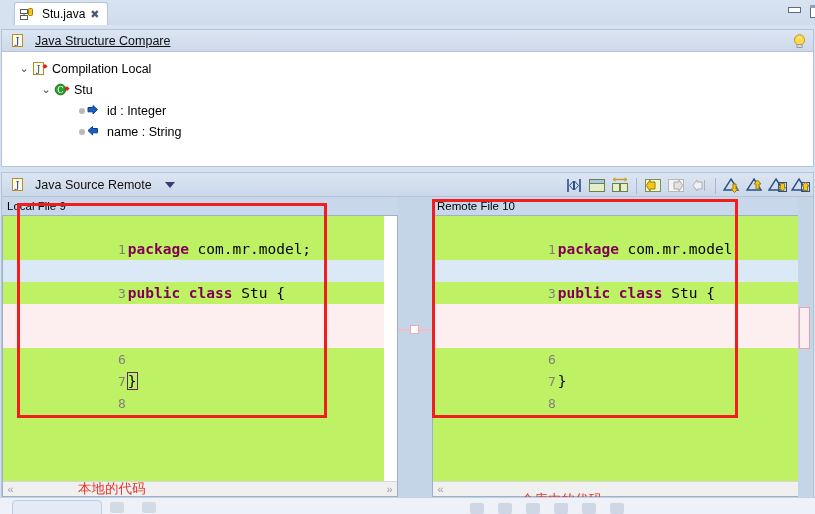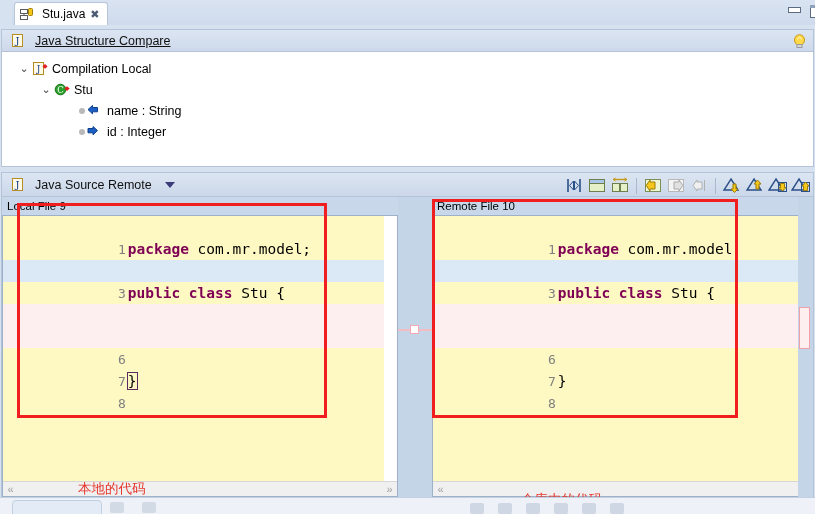--- a/index.html
+++ b/index.html
@@ -124,21 +124,21 @@
   }
   .pane-body {
     position: absolute; left: 0; top: 18px; bottom: 0; width: 100%;
     background: #ffffff;
     border: 1px solid #9db1c8;
     overflow: hidden;
   }
   .code-area {
     position: absolute; left: 0; top: 0; right: 13px; bottom: 15px;
     overflow: hidden;
-    background: #fef9c3;
+    background: #bef264;
   }
   .code-line {
     position: relative; height: 22px; line-height: 22px;
     font-family: "DejaVu Sans Mono", monospace; font-size: 14.5px;
     white-space: pre;
   }
   .code-line.hl-blue  { background: #dbe8f6; }
   .code-line.hl-pink  { background: #fdeef0; }
   .ln {
     display: inline-block; width: 18px; text-align: right;
@@ -300,34 +300,34 @@
           <path d="M13 4.3 L15.7 6.6 L13 8.9 L10.3 6.6 Z" fill="#e02020"></path>
         </svg>
       </span>
       <span>Stu</span>
     </div>
 
     <div class="tree-row" style="padding-left:76px;">
       <span class="tree-ico" style="width:26px;">
         <svg width="26" height="16" viewBox="0 0 26 16">
           <circle cx="4" cy="8" r="3" fill="#b9b9b9"></circle>
-          <path d="M19.5 4.5 L14.5 4.5 L14.5 2.5 L10 6.6 L14.5 10.8 L14.5 8.8 L19.5 8.8 Z" fill="#1b5fc4" stroke="#0f3f8c"></path>
-        </svg>
-      </span>
-      <span>name : String</span>
+          <path d="M10 4.5 L15 4.5 L15 2.5 L19.5 6.6 L15 10.8 L15 8.8 L10 8.8 Z" fill="#1b5fc4" stroke="#0f3f8c"></path>
+        </svg>
+      </span>
+      <span>id : Integer</span>
     </div>
 
     <div class="tree-row" style="padding-left:76px;">
       <span class="tree-ico" style="width:26px;">
         <svg width="26" height="16" viewBox="0 0 26 16">
           <circle cx="4" cy="8" r="3" fill="#b9b9b9"></circle>
-          <path d="M10 4.5 L15 4.5 L15 2.5 L19.5 6.6 L15 10.8 L15 8.8 L10 8.8 Z" fill="#1b5fc4" stroke="#0f3f8c"></path>
-        </svg>
-      </span>
-      <span>id : Integer</span>
+          <path d="M19.5 4.5 L14.5 4.5 L14.5 2.5 L10 6.6 L14.5 10.8 L14.5 8.8 L19.5 8.8 Z" fill="#1b5fc4" stroke="#0f3f8c"></path>
+        </svg>
+      </span>
+      <span>name : String</span>
     </div>
   </div>
 
   <div class="src-header">
     <span class="tree-ico" style="width:15px;height:15px;">
       <svg width="15" height="15" viewBox="0 0 15 15">
         <rect x="2.5" y="1.5" width="10" height="12" fill="#fffbe8" stroke="#b58d22"></rect>
         <text x="7.5" y="11" font-family="DejaVu Serif, serif" font-size="10" fill="#1b3f8f" text-anchor="middle">J</text>
       </svg>
     </span>

